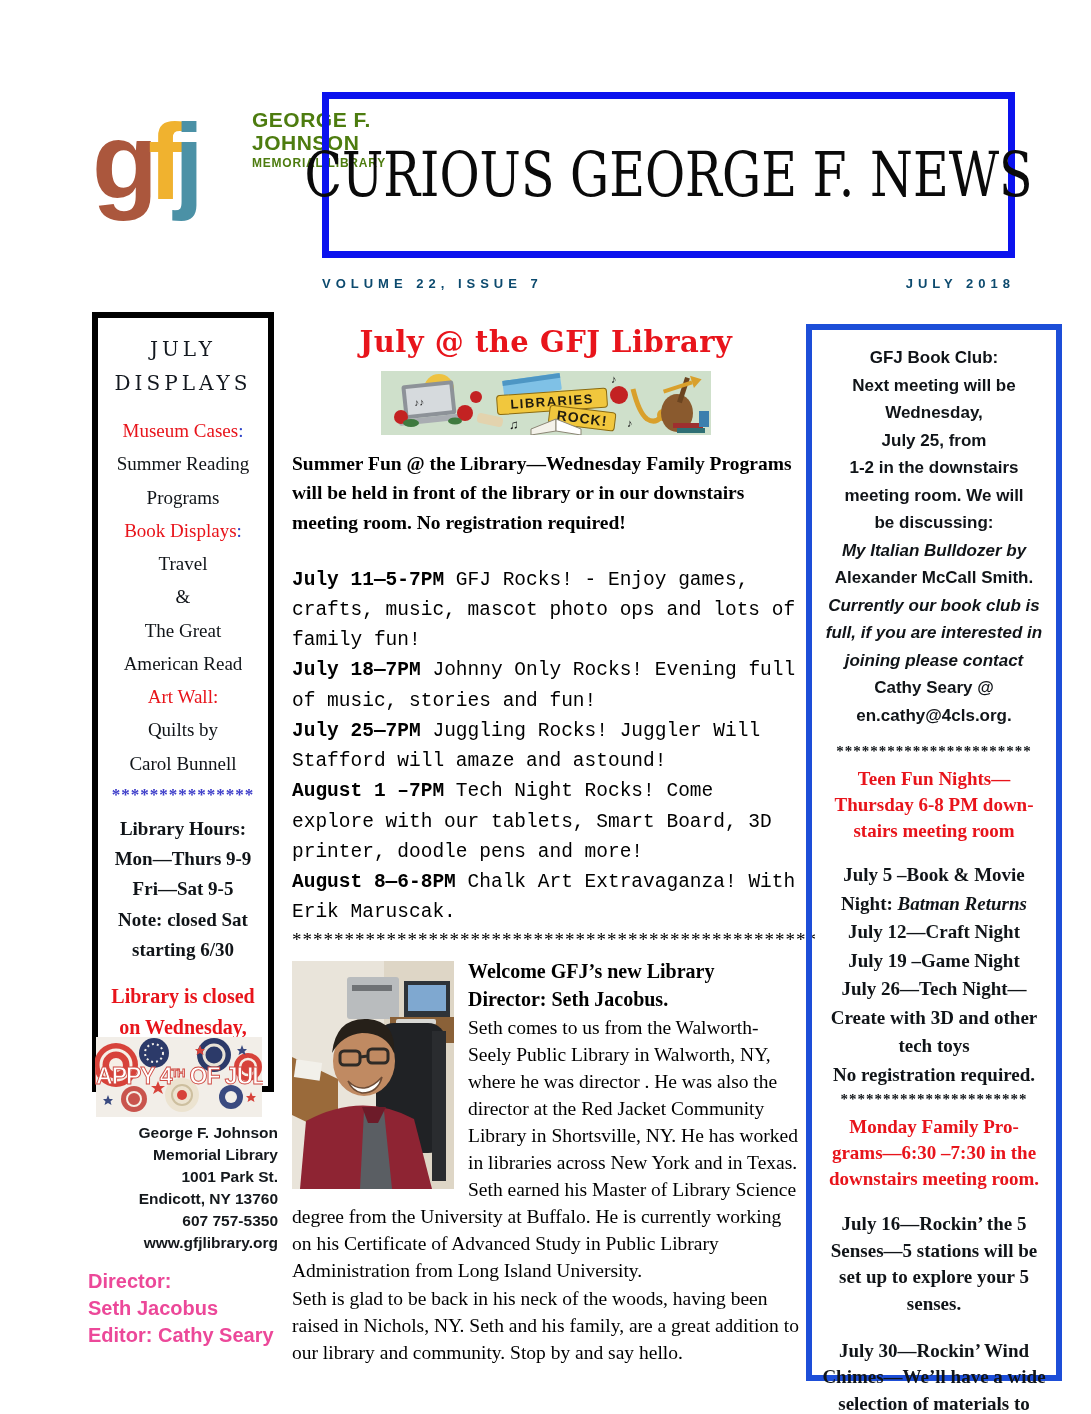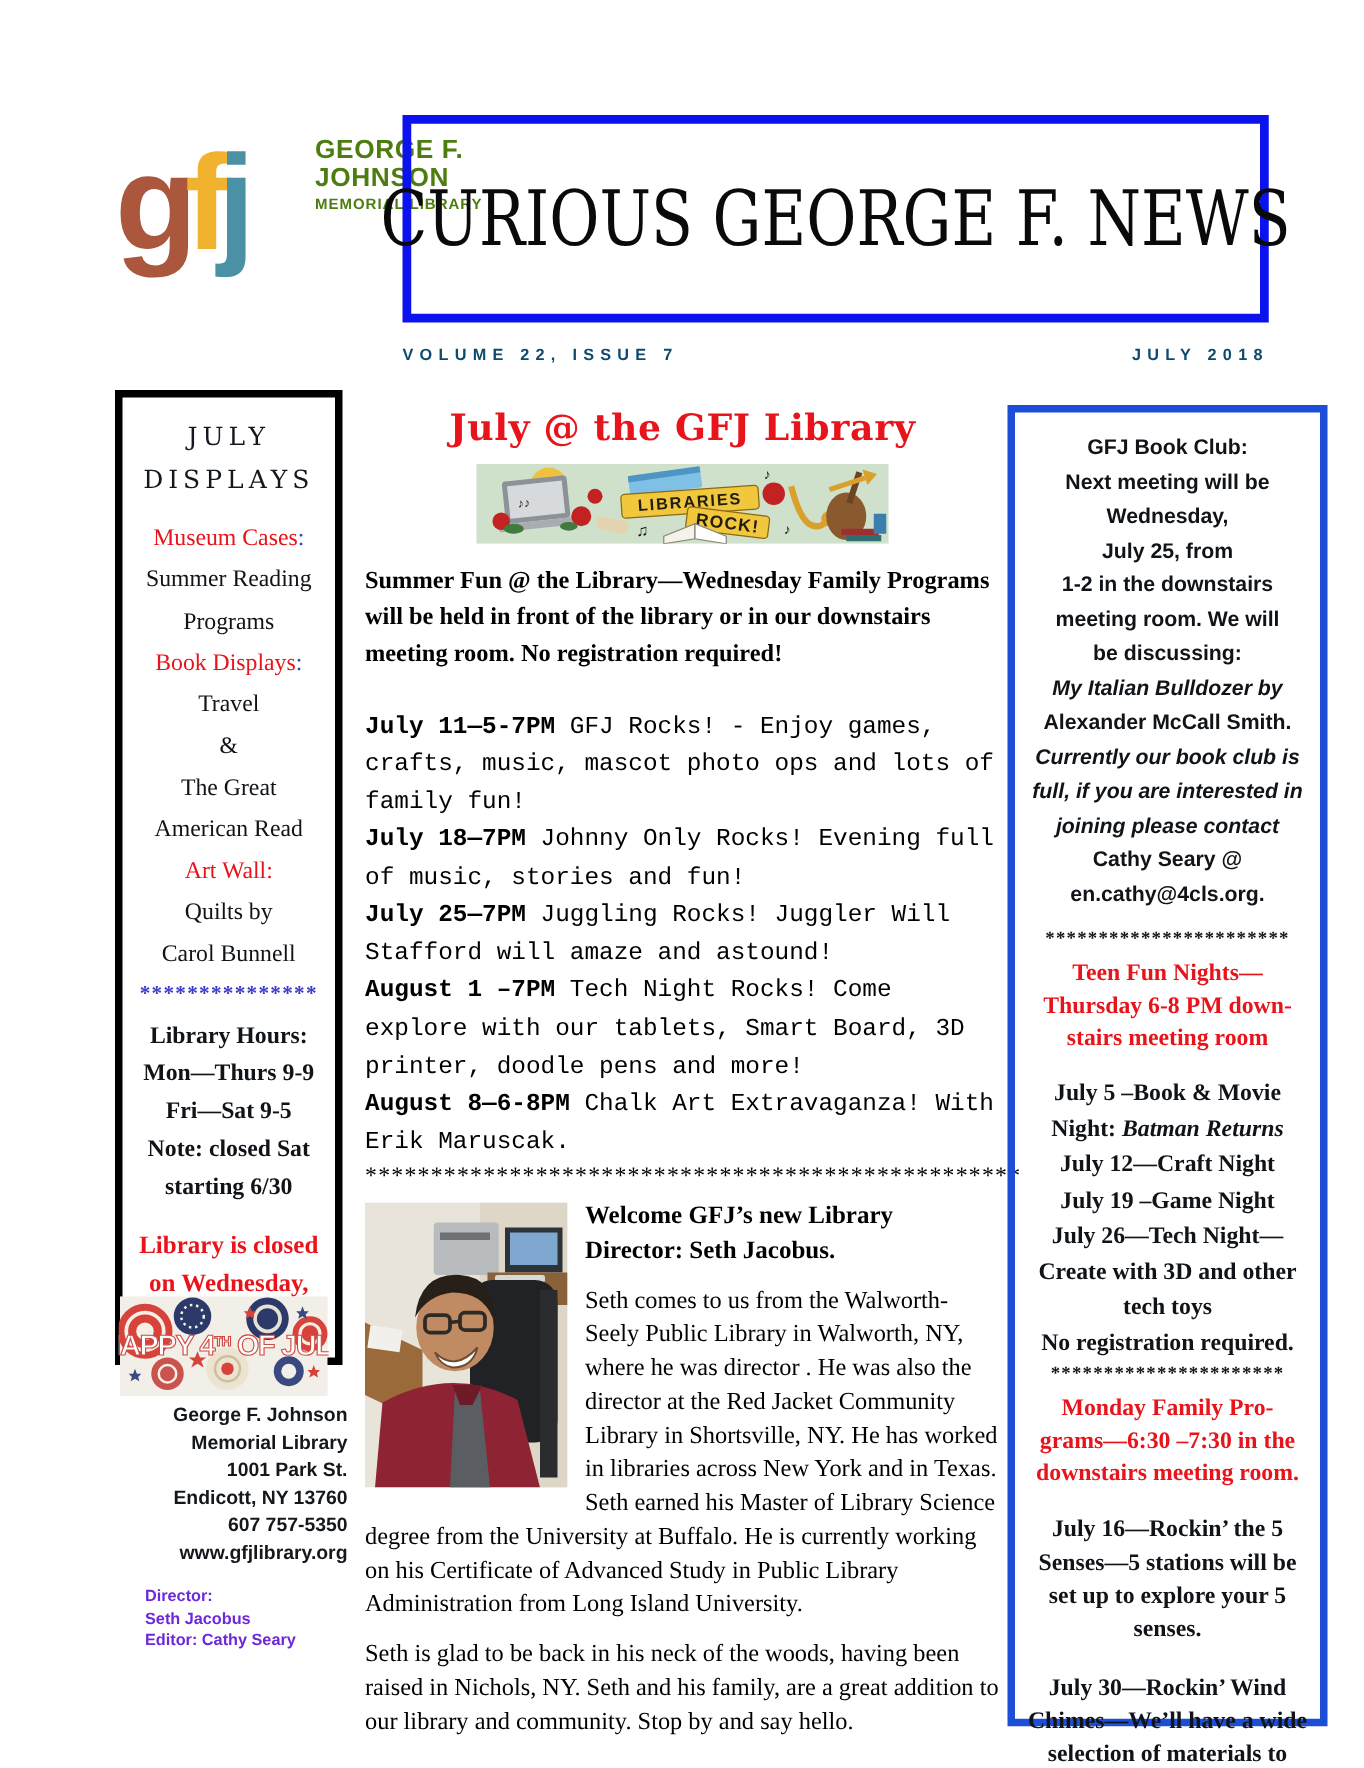--- a/index.html
+++ b/index.html
@@ -49,40 +49,40 @@
   .left-closed { font-weight:bold; color:#e8141b; font-size:20px; line-height:1.55; margin-top:16px; }
 
   .happy4 { position:absolute; left:95px; top:1037px; width:168px; height:80px; z-index:3; }
 
   
   .footer-left {
     position:absolute; left:88px; top:1122px; width:190px; text-align:right;
     font-family:"Liberation Sans", sans-serif; font-weight:bold; font-size:15.5px; line-height:1.42; color:#14181c;
   }
   .director-block {
-    position:absolute; left:116px; top:1268px; width:190px; text-align:left;
-    font-family:"Liberation Sans", sans-serif; font-weight:bold; font-size:13px; line-height:1.35; color:#6d28d9;
+    position:absolute; left:88px; top:1268px; width:190px; text-align:left;
+    font-family:"Liberation Sans", sans-serif; font-weight:bold; font-size:20px; line-height:1.35; color:#ec4899;
   }
 
   
   .center-col { position:absolute; left:292px; top:325px; width:508px; }
   .center-heading {
     text-align:center; font-family:"DejaVu Serif", serif; font-weight:bold;
     font-size:29px; color:#e8141b; letter-spacing:0.5px;
   }
   .banner-wrap { width:330px; margin:12px auto 10px auto; }
   .intro { font-weight:bold; font-size:19.5px; line-height:1.5; margin-top:6px; }
   .programs { margin-top:28px; font-size:19.5px; line-height:1.55;font-family:Liberation Mono, monospace; }
   .programs p { margin:0; }
   .programs b { font-weight:bold; }
   .stars-line { font-size:19px; letter-spacing:1px; margin-top:2px; }
   .welcome { margin-top:6px; font-size:19.5px; line-height:1.38; }
   .photo { float:left; width:162px; height:228px; margin:4px 14px 4px 0; }
   .welcome-h { font-weight:bold; font-size:20px; line-height:1.4; }
-  .welcome p.body { margin-top:14px; }
+  .welcome p.body { margin-top:2px; }
 
   
   .right-box {
     position:absolute; left:806px; top:308px; width:256px; height:1057px;
     border:6px solid #1d4ed8; text-align:center; padding:14px 6px 0 6px; color:#101418;margin-top:16px;
   }
   .bookclub { font-family:"Liberation Sans", sans-serif; font-weight:bold; font-size:17px; line-height:1.62; }
   .bc-italic { font-style:italic; }
   .right-stars { font-weight:bold; font-size:15px; letter-spacing:1px; margin:14px 0 6px 0; }
   .teen-head, .monday-head { font-weight:bold; color:#e8141b; font-size:19px; line-height:1.35; }

